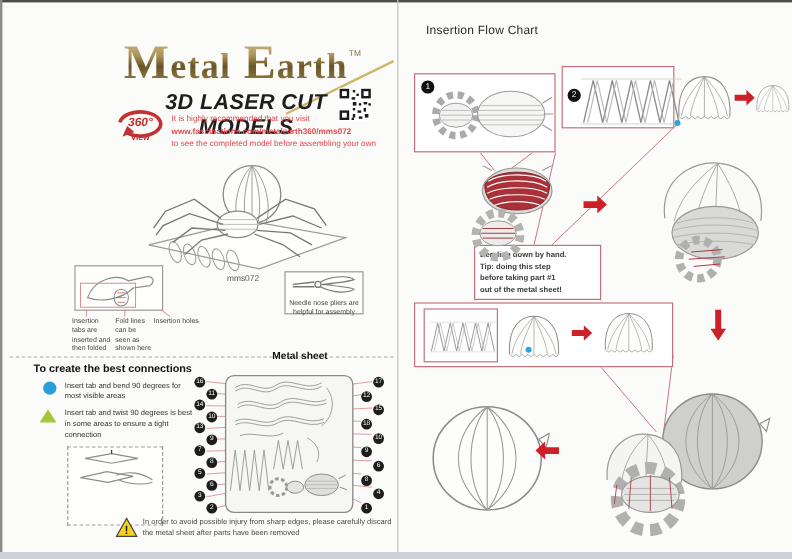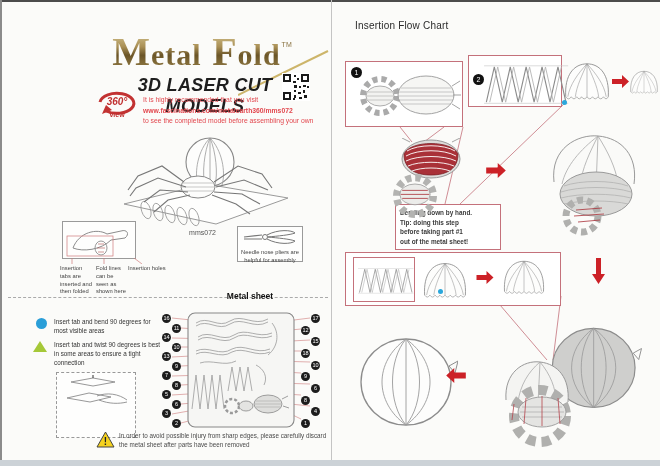--- a/index.html
+++ b/index.html
@@ -85,21 +85,21 @@
     </defs>
   </svg>
 
   <div class="abs edge-top"></div>
   <div class="abs edge-left"></div>
   <div class="abs edge-bottom"></div>
   <div class="abs page-divider"></div>
 
   <div class="abs logo-wrap">
     <span class="logo-word">Metal</span>
-    <span class="logo-word" style="margin-left:6px">Fold</span><span class="logo-tm">TM</span>
+    <span class="logo-word" style="margin-left:6px">Earth</span><span class="logo-tm">TM</span>
   </div>
   <svg class="abs gold-line" width="92" height="46">
     <line x1="0" y1="45" x2="90" y2="1" stroke="#cdb56a" stroke-width="2"></line>
   </svg>
   <div class="abs logo-sub">3D LASER CUT MODELS</div>
 
   <svg class="abs" style="left:92px;top:84px" width="50" height="42">
     <path d="M8,18 A17,10 0 1 1 14,27" fill="none" stroke="#c23232" stroke-width="3"></path>
     <polygon points="10,30 20,26 14,21" fill="#c23232"></polygon>
     <text x="25" y="21" font-size="10" font-weight="bold" font-style="italic" fill="#c03030" text-anchor="middle" font-family="Liberation Sans,sans-serif">360°</text>
@@ -184,20 +184,21 @@
   <div class="abs mini-box" style="left:237px;top:226px;width:66px;height:36px;text-align:center">
     <svg width="60" height="18">
       <path d="M4,10 L22,8 M4,12 L22,12" stroke="#777" stroke-width="1.2" fill="none"></path>
       <circle cx="25" cy="10" r="2.5" fill="none" stroke="#777" stroke-width="1"></circle>
       <path d="M27,8 C38,2 52,3 55,6 C50,8 38,9 28,10 M27,12 C38,18 52,17 55,14 C50,12 38,11 28,10" fill="none" stroke="#777" stroke-width="1"></path>
     </svg>
     <div class="lbl" style="padding:0 3px">Needle nose pliers are helpful for assembly</div>
   </div>
 
   <div class="abs dashed-div"></div>
+  <div class="abs h-conn">To create the best connections</div>
 
   <div class="abs bullet-dot"></div>
   <div class="abs conn-text" style="left:54px;top:317px;width:105px">Insert tab and bend 90 degrees for most visible areas</div>
   <div class="abs bullet-tri"></div>
   <div class="abs conn-text" style="left:54px;top:340px;width:112px">Insert tab and twist 90 degrees is best in some areas to ensure a tight connection</div>
 
   <div class="abs dash-box">
     <svg width="78" height="34" style="position:absolute;left:0;top:1px">
       <path d="M14,8 L36,4 L58,8 L36,12 Z" fill="none" stroke="#8c8c8c" stroke-width="0.9"></path>
       <line x1="36" y1="4" x2="36" y2="1" stroke="#333" stroke-width="1"></line>

